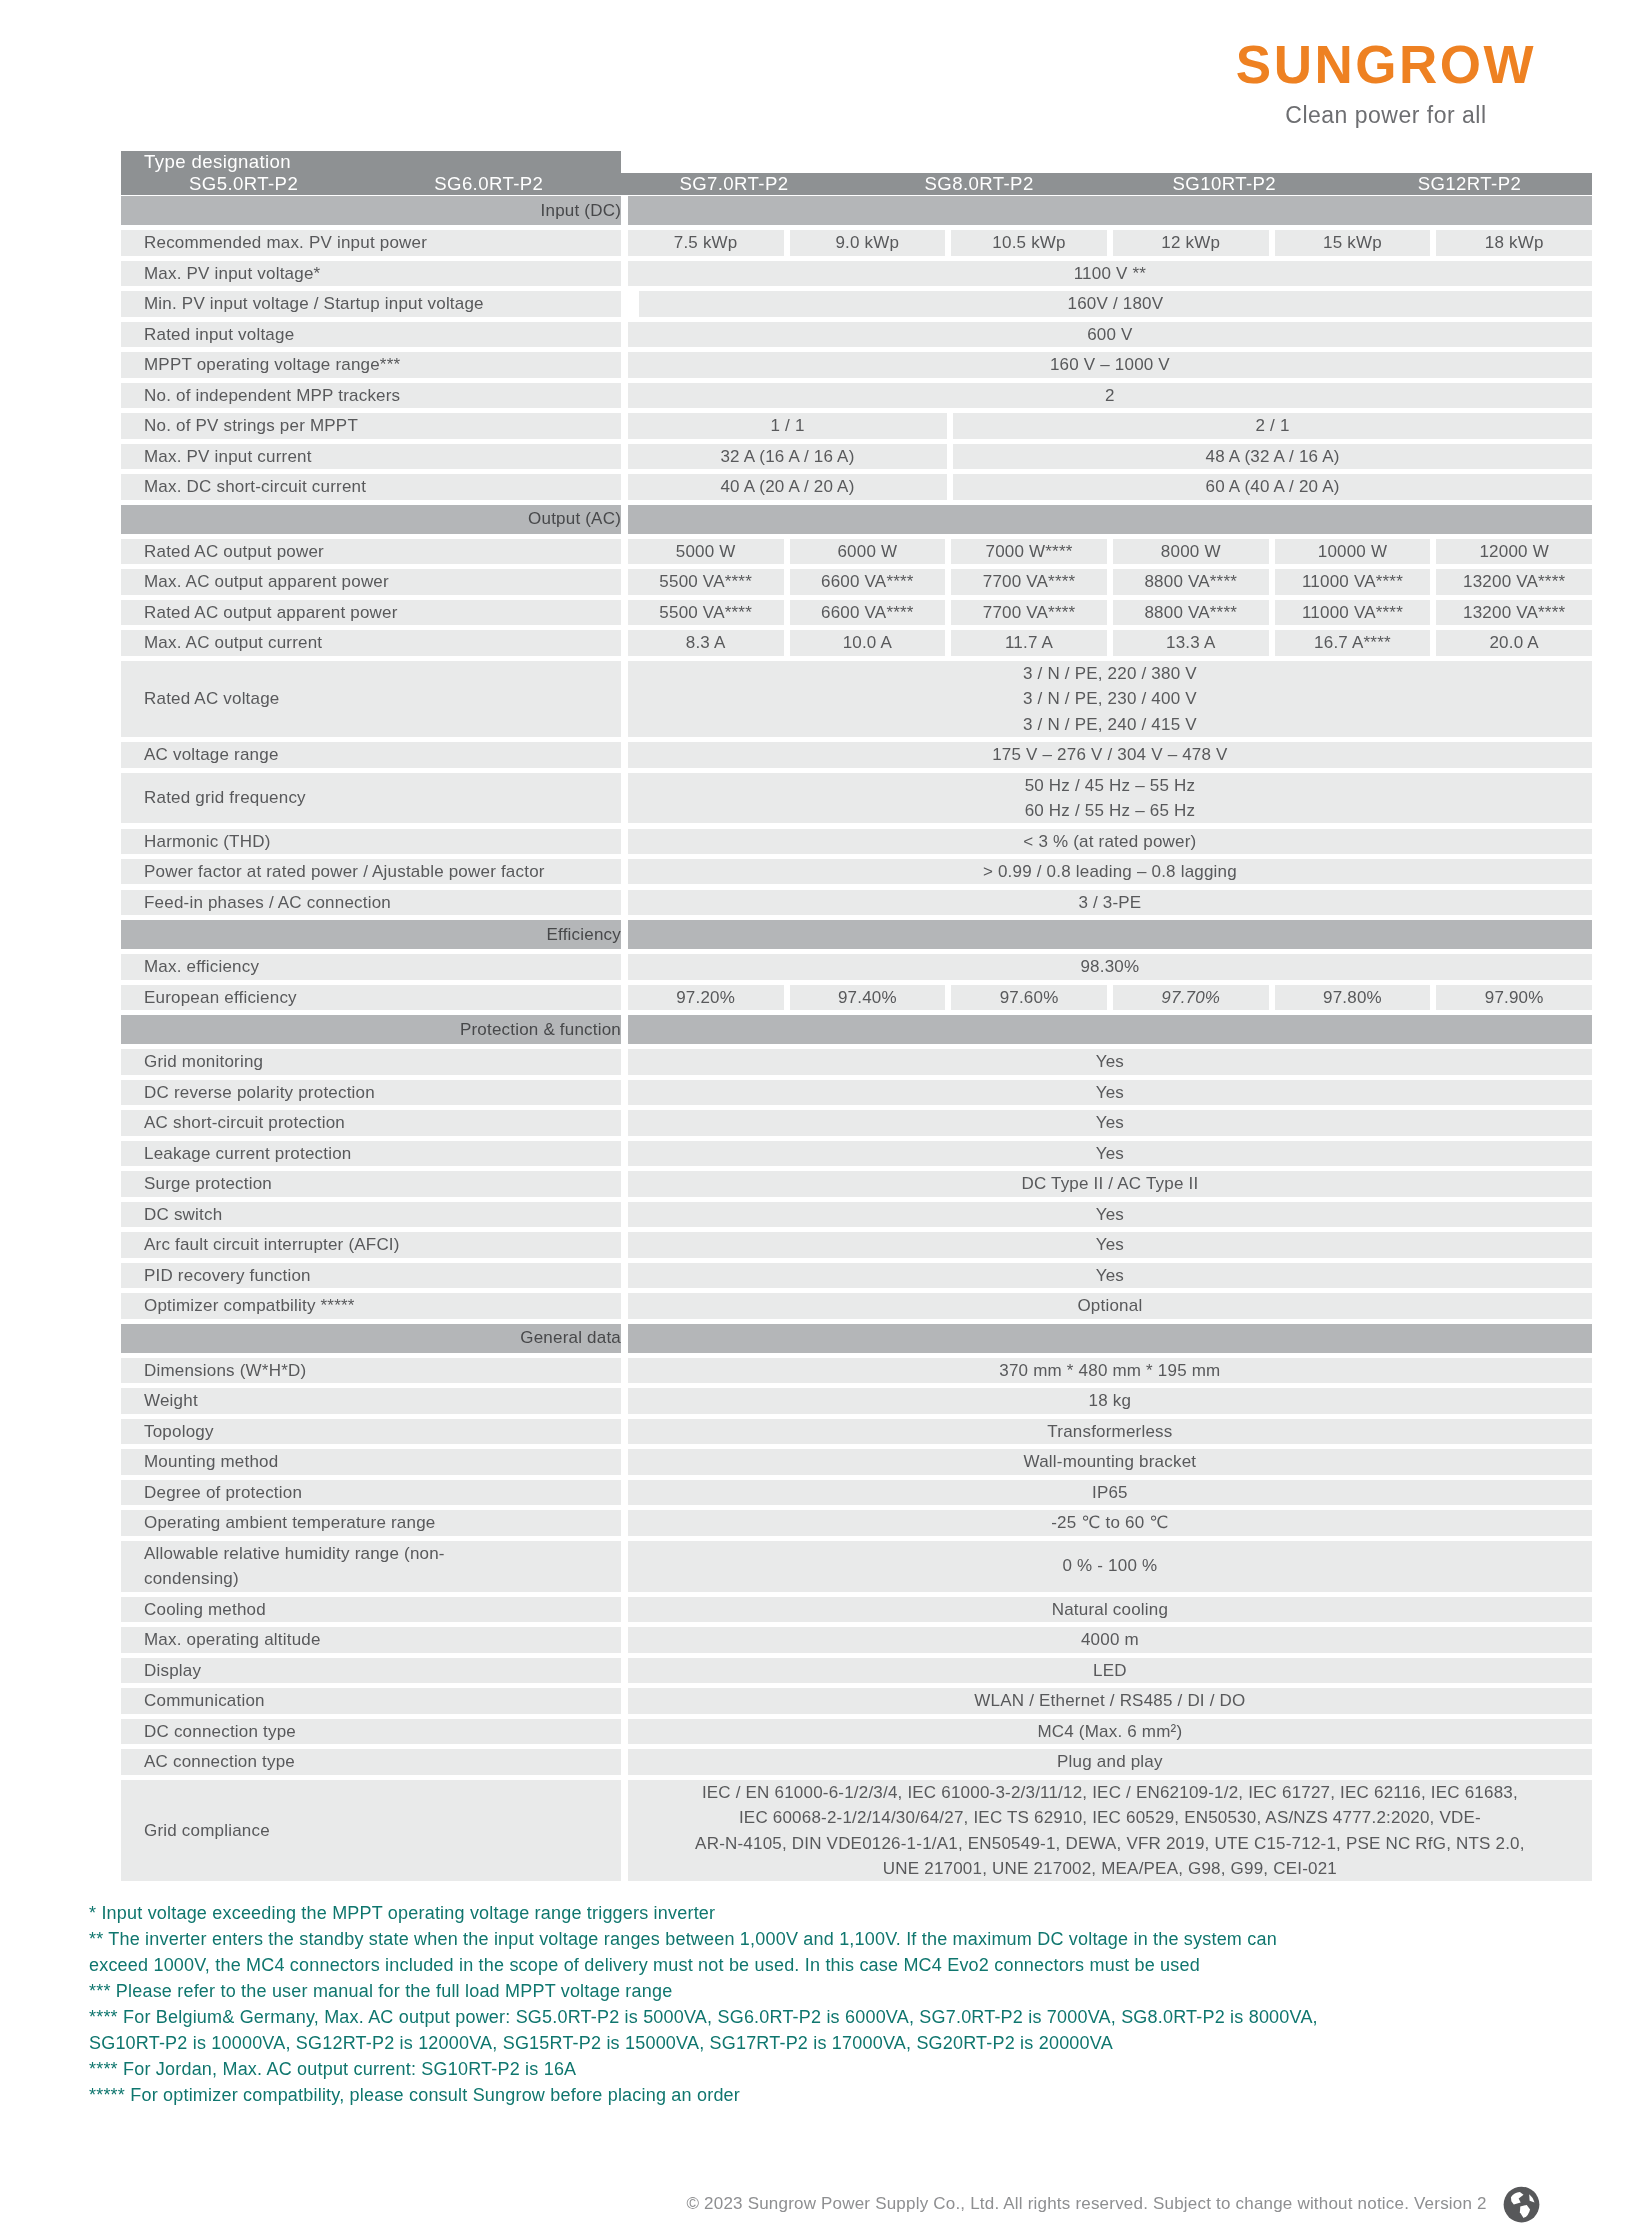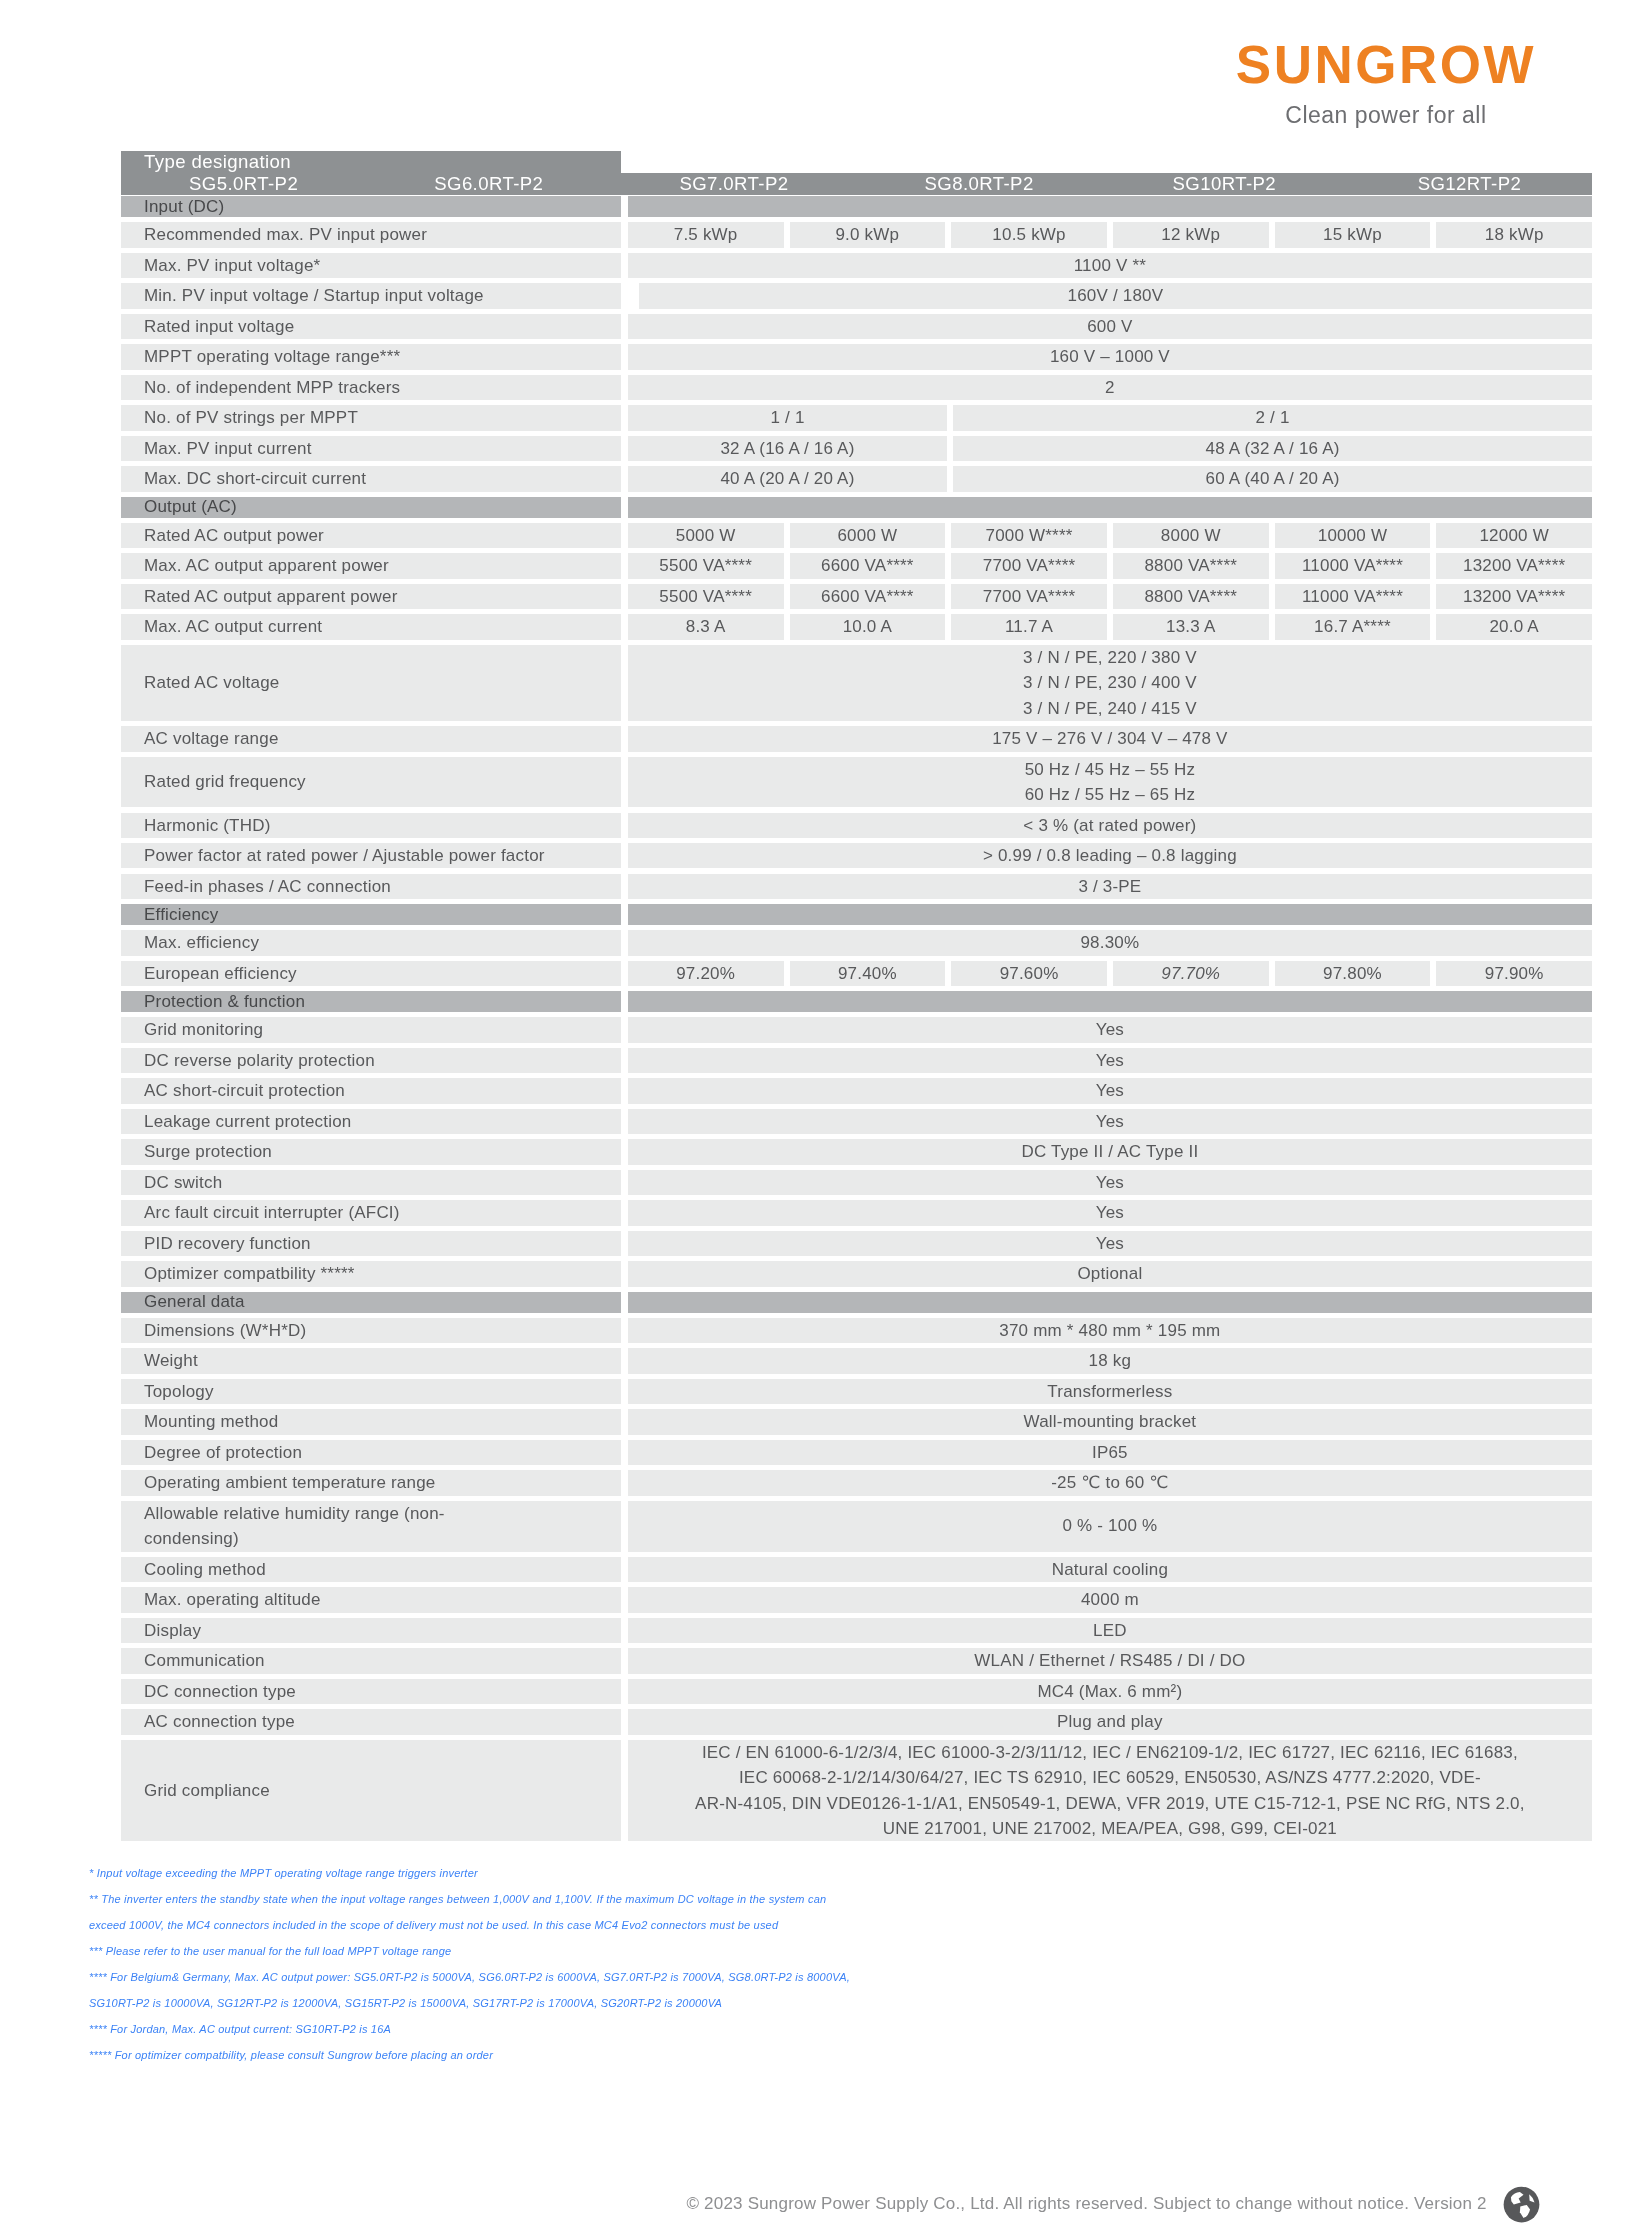--- a/index.html
+++ b/index.html
@@ -41,25 +41,25 @@
   .line { line-height: 25.4px; white-space: nowrap; }
 
   .thead { height: 40px; flex-direction: column; }
   .thead .lcell { background: var(--header-gray); color: #ffffff; font-size: 18.6px; letter-spacing: 0.4px; }
   .thead .vals { background: var(--header-gray); gap: 0; }
   .mcell {
     flex: 1 1 0; display: flex; align-items: center; justify-content: center;
     color: #ffffff; font-size: 18.6px; letter-spacing: 0.4px; white-space: nowrap;
   }
 
-  .sec { height: 21px; }
+  .sec { height: 29px; text-align: right; }
   .sec .lcell { background: var(--section-gray); color: #47484a; font-size: 17px; }
   .sec .vals { background: var(--section-gray); }
 
-  .footnotes { margin: 18.6px 51px 0 89px; font-size: 11px; color: #3b82f6; font-style: italic; }
+  .footnotes { margin: 18.6px 51px 0 89px; font-size: 18px; color: #0f766e; }
   .fnline { line-height: 26px; }
 
   .pfooter {
     position: absolute; bottom: 15.3px; right: 108px;
     display: flex; align-items: center; gap: 15.3px;
     font-size: 17px; color: #8e8f91; letter-spacing: 0.2px;
   }
   .globe { width: 39px; height: 39px; flex: none; }
 </style>
 </head>

